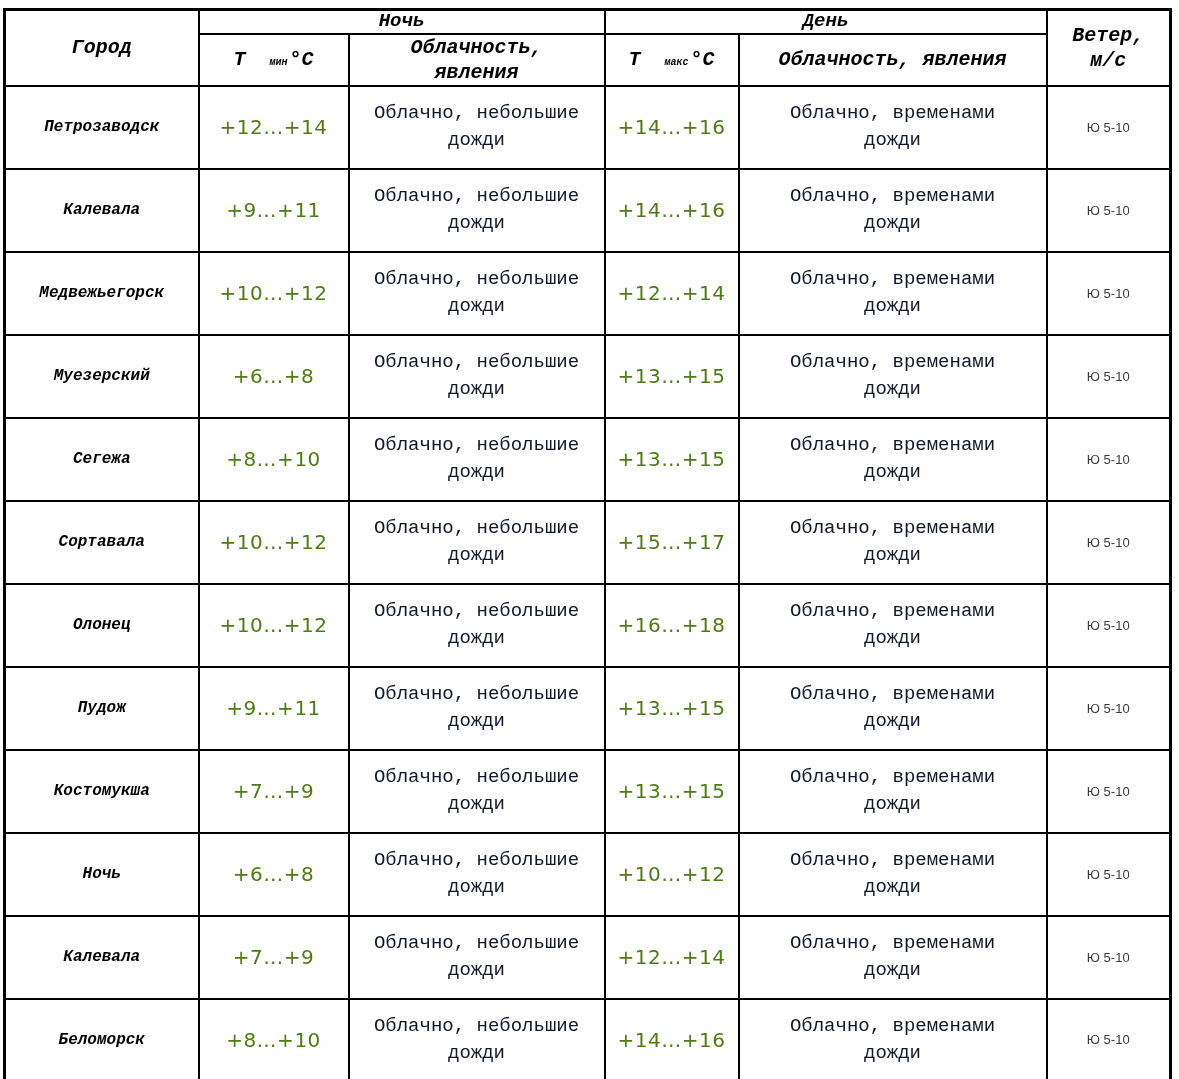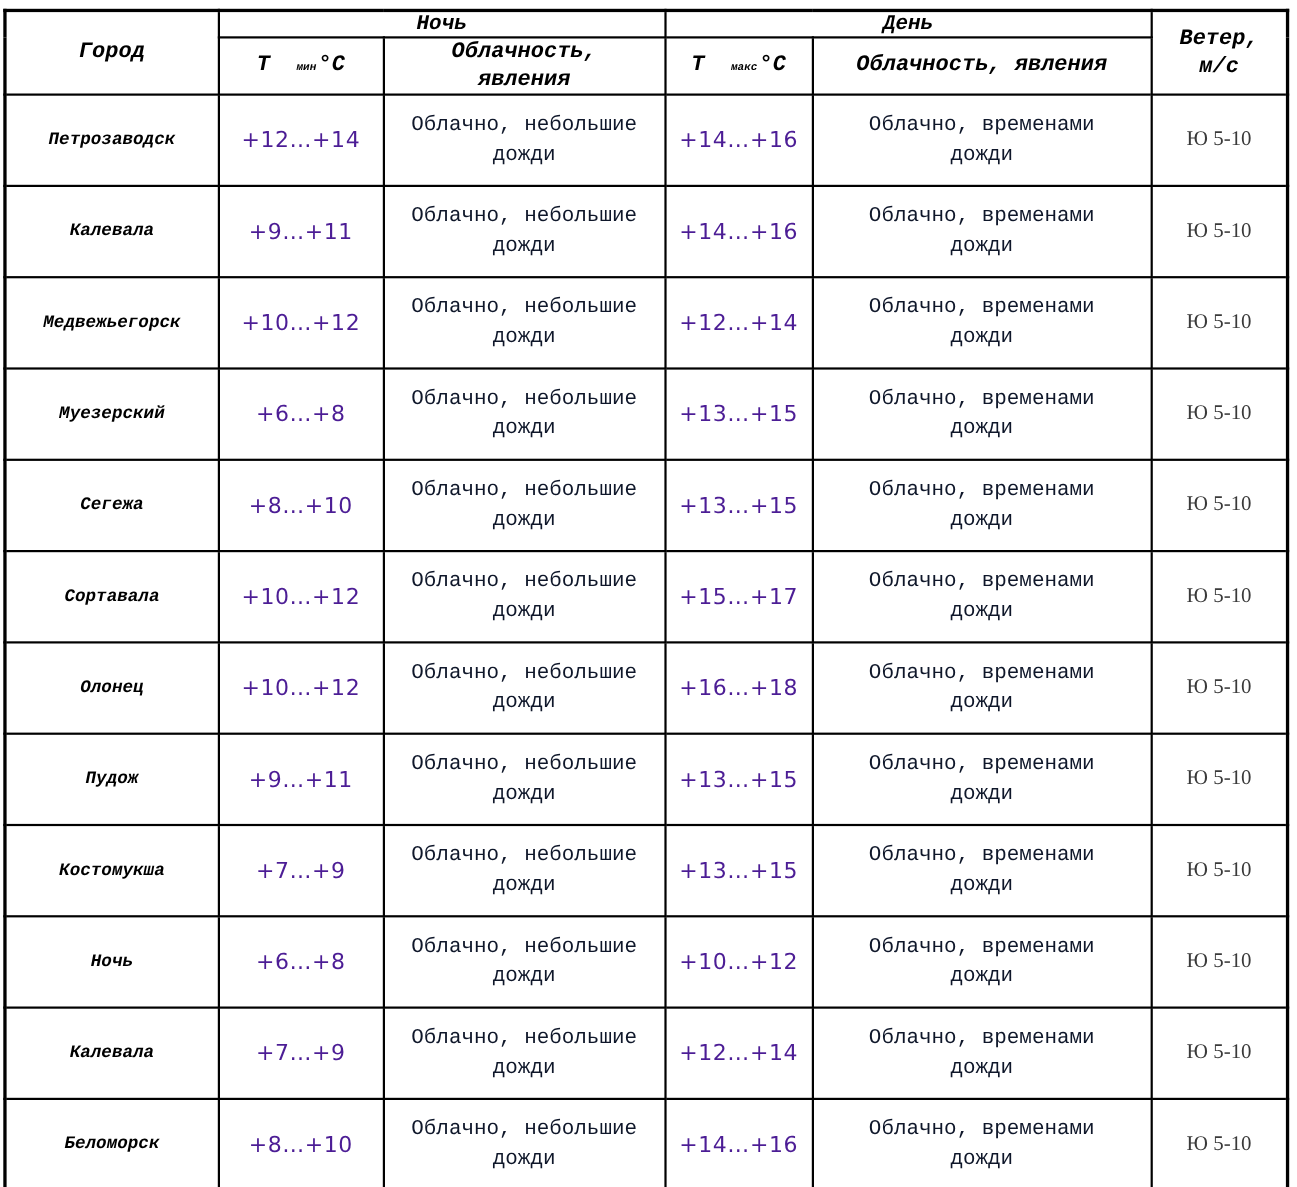--- a/index.html
+++ b/index.html
@@ -53,36 +53,36 @@
   td.city-cell {
     font-family: "Liberation Mono", "DejaVu Sans Mono", monospace;
     font-style: italic;
     font-weight: bold;
     font-size: 16px;
     color: #000000;
   }
   td.temp-cell {
     font-family: "DejaVu Sans", "Liberation Sans", sans-serif;
     font-size: 20px;
-    color: #4c1d95;
+    color: #4d7c0f;
     letter-spacing: 0.5px;
   }
   td.clouds-cell {
     font-family: "Liberation Mono", "DejaVu Sans Mono", monospace;
     font-size: 19px;
     color: #0f172a;
   }
   td.clouds-cell .wrap {
     max-width: 236px;
     margin: 0 auto;
     line-height: 1.4;
   }
   td.wind-cell {
-    font-family: Liberation Serif, serif;
-    font-size: 19px;
+    font-family: Liberation Sans, sans-serif;
+    font-size: 13px;
     color: #3a3a3a;
     margin-left: 26px;
   }
 </style>
 </head>
 <body>
 
 <table class="weather">
   <colgroup>
     <col style="width:194px">

